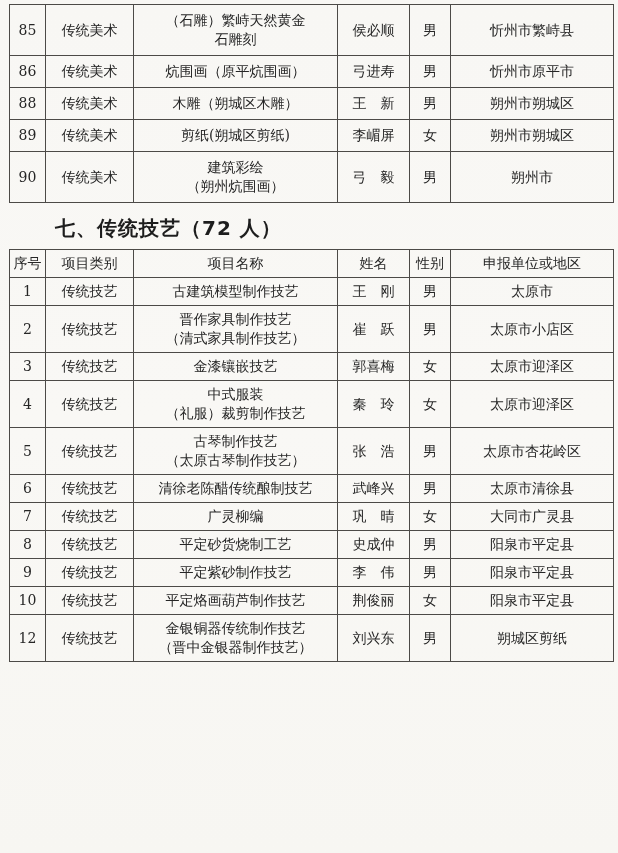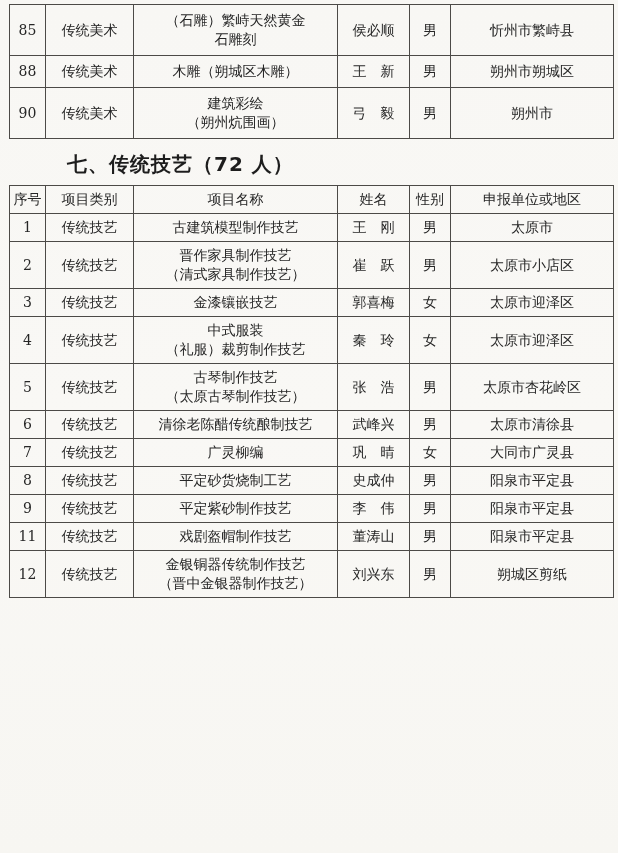--- a/index.html
+++ b/index.html
@@ -47,21 +47,21 @@
   col.c-project  { width: 204px; }
   col.c-name     { width: 72px; }
   col.c-gender   { width: 41px; }
   col.c-region   { width: 163px; }
   .section-heading {
     font-family: "DejaVu Sans", "Liberation Sans", sans-serif;
     font-weight: bold;
     font-size: 20px;
     line-height: 26px;
     color: #1d1d1d;
-    margin: 12px 0 8px 58px;
+    margin: 12px 0 8px 46px;
     letter-spacing: 1px;
   }
 </style>
 </head>
 <body>
 
 <div class="page">
 
   <table class="doc-table t1">
     <colgroup>
@@ -76,25 +76,41 @@
         <tr>
           <td class="col-no">85</td>
           <td class="col-category">传统美术</td>
           <td class="col-project">（石雕）繁峙天然黄金
 石雕刻</td>
           <td class="col-name">侯必顺</td>
           <td class="col-gender">男</td>
           <td class="col-region">忻州市繁峙县</td>
         </tr>
         <tr>
+          <td class="col-no">86</td>
+          <td class="col-category">传统美术</td>
+          <td class="col-project">炕围画（原平炕围画）</td>
+          <td class="col-name">弓进寿</td>
+          <td class="col-gender">男</td>
+          <td class="col-region">忻州市原平市</td>
+        </tr>
+        <tr>
           <td class="col-no">88</td>
           <td class="col-category">传统美术</td>
           <td class="col-project">木雕（朔城区木雕）</td>
           <td class="col-name">王　新</td>
           <td class="col-gender">男</td>
+          <td class="col-region">朔州市朔城区</td>
+        </tr>
+        <tr>
+          <td class="col-no">89</td>
+          <td class="col-category">传统美术</td>
+          <td class="col-project">剪纸(朔城区剪纸)</td>
+          <td class="col-name">李嵋屏</td>
+          <td class="col-gender">女</td>
           <td class="col-region">朔州市朔城区</td>
         </tr>
         <tr>
           <td class="col-no">90</td>
           <td class="col-category">传统美术</td>
           <td class="col-project">建筑彩绘
 （朔州炕围画）</td>
           <td class="col-name">弓　毅</td>
           <td class="col-gender">男</td>
           <td class="col-region">朔州市</td>
@@ -193,25 +209,25 @@
         </tr>
         <tr>
           <td class="col-no">9</td>
           <td class="col-category">传统技艺</td>
           <td class="col-project">平定紫砂制作技艺</td>
           <td class="col-name">李　伟</td>
           <td class="col-gender">男</td>
           <td class="col-region">阳泉市平定县</td>
         </tr>
         <tr>
-          <td class="col-no">11</td>
-          <td class="col-category">传统技艺</td>
-          <td class="col-project">戏剧盔帽制作技艺</td>
-          <td class="col-name">董涛山</td>
-          <td class="col-gender">男</td>
+          <td class="col-no">10</td>
+          <td class="col-category">传统技艺</td>
+          <td class="col-project">平定烙画葫芦制作技艺</td>
+          <td class="col-name">荆俊丽</td>
+          <td class="col-gender">女</td>
           <td class="col-region">阳泉市平定县</td>
         </tr>
         <tr>
           <td class="col-no">12</td>
           <td class="col-category">传统技艺</td>
           <td class="col-project">金银铜器传统制作技艺
 （晋中金银器制作技艺）</td>
           <td class="col-name">刘兴东</td>
           <td class="col-gender">男</td>
           <td class="col-region">朔城区剪纸</td>

